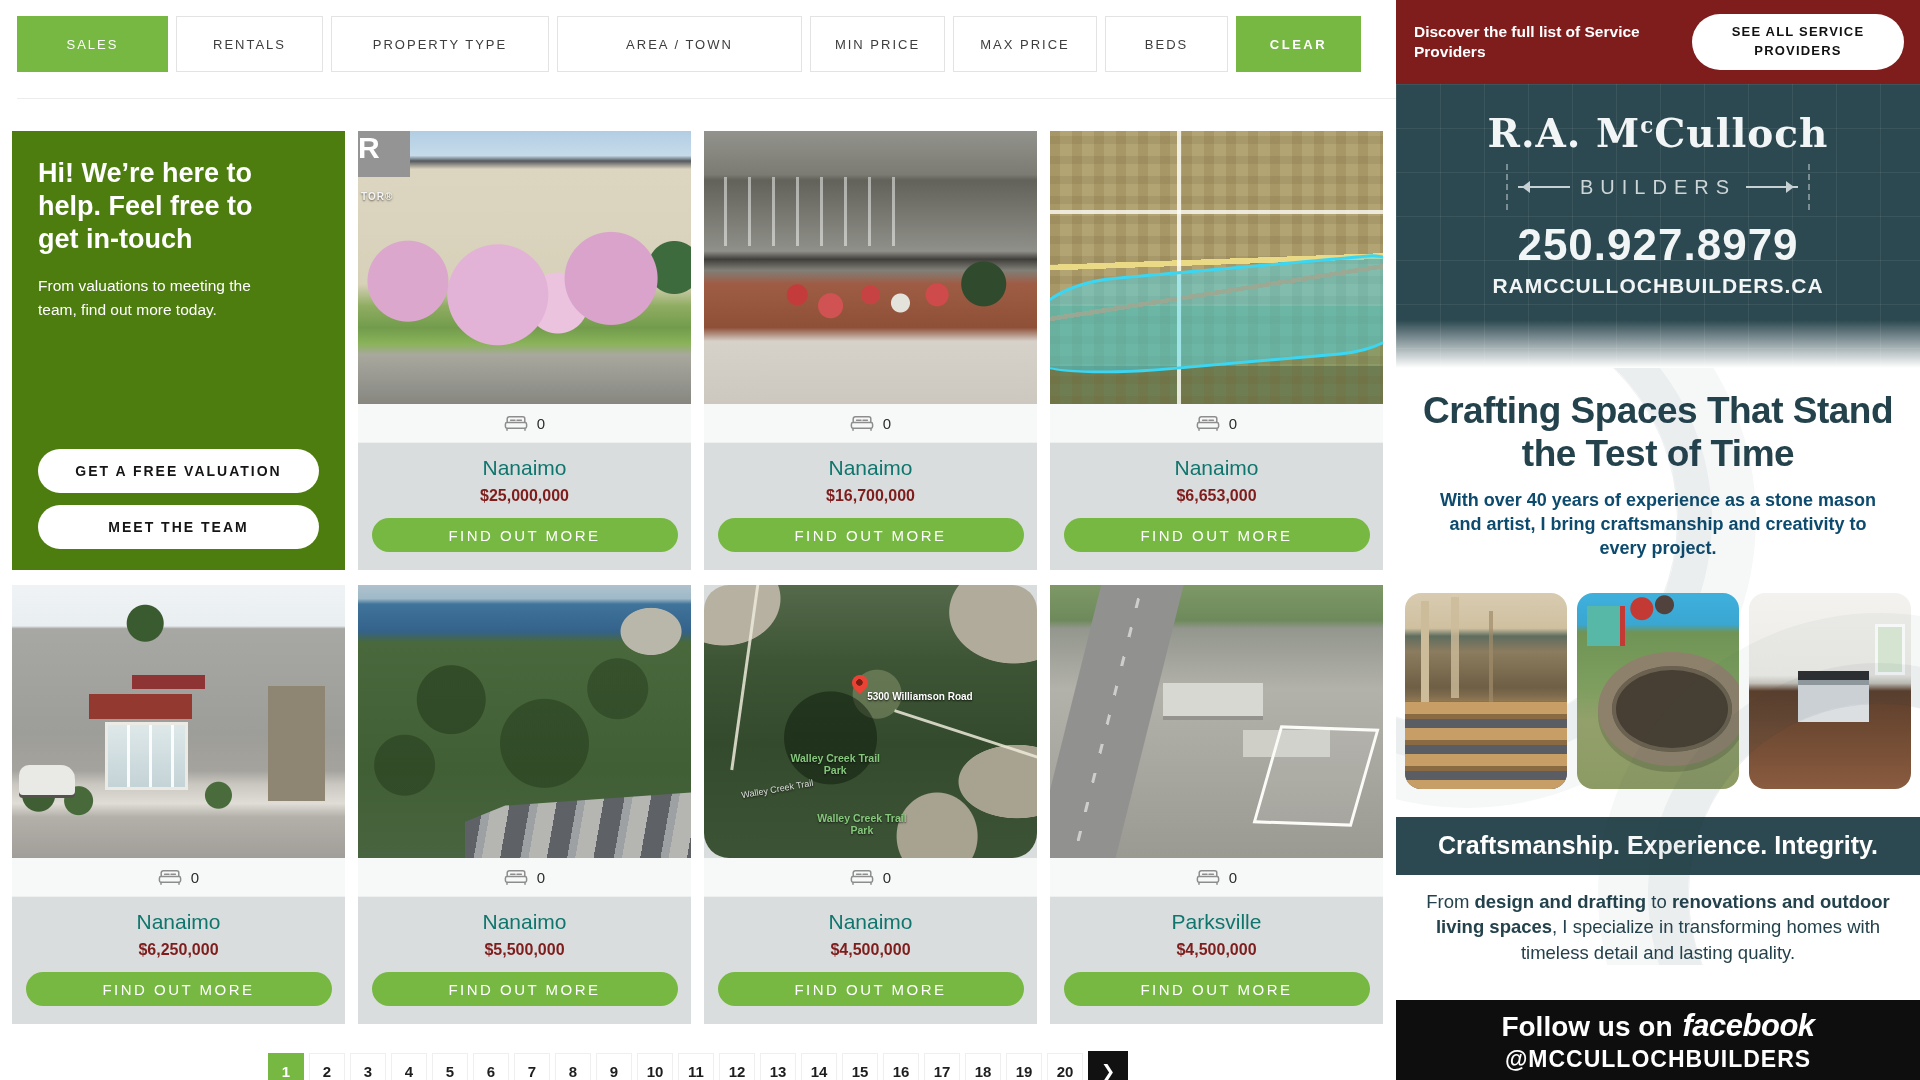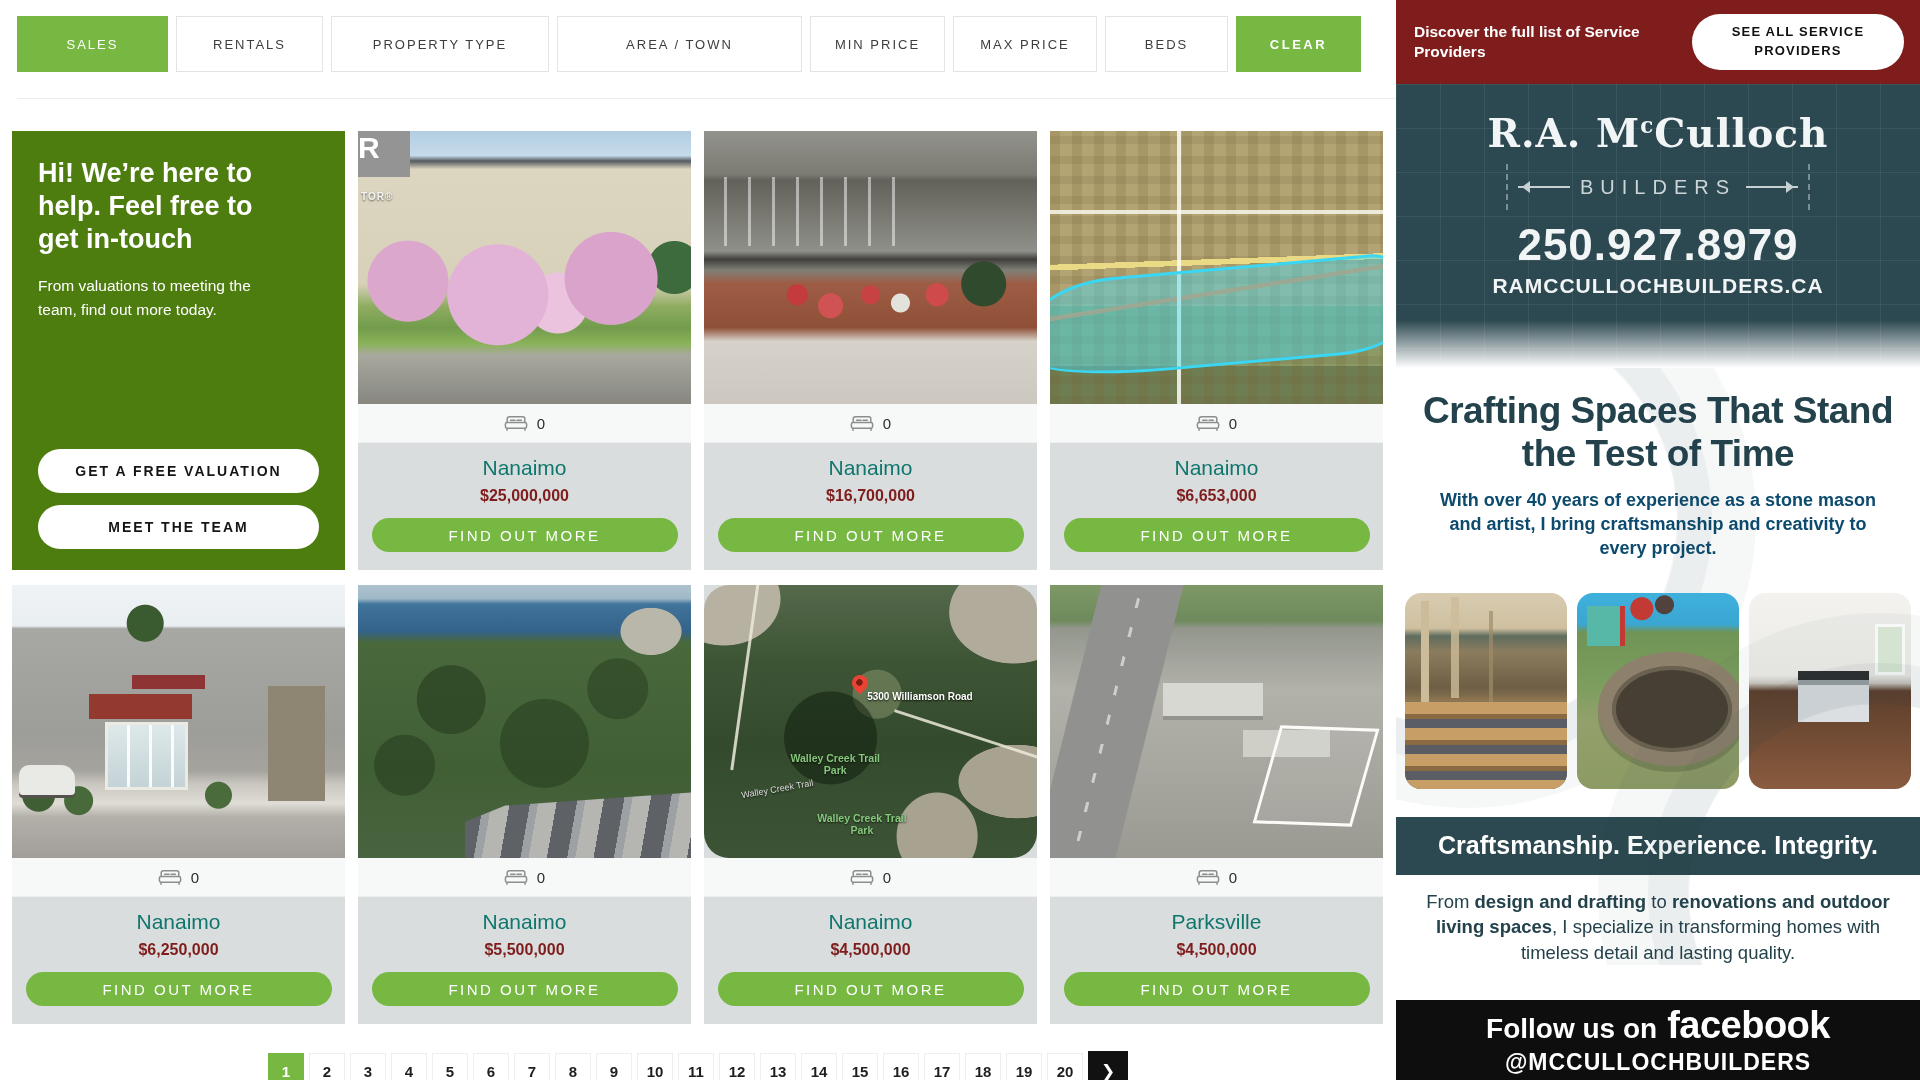--- a/index.html
+++ b/index.html
@@ -219,21 +219,21 @@
 
   .ad-banner { margin-top:28px; height:58px; background:#2c4850; color:#fff; display:flex;
     align-items:center; justify-content:center; font-weight:bold; font-size:25px; }
   .ad-body { margin:14px auto 0; width:470px; text-align:center; color:#24424c;
     font-size:18.5px; line-height:1.38; }
   .ad-body b { font-weight:bold; }
 
   .ad-footer { margin-top:auto; height:80px; background:#0e0e0e; color:#fff; display:flex;
     flex-direction:column; align-items:center; justify-content:center; }
   .fb-line { font-weight:bold; font-size:28px; display:flex; gap:10px; align-items:baseline; }
-  .fb-brand { font-size:38px; letter-spacing:-.5px; }
+  .fb-brand { font-size:31px; letter-spacing:-.5px;font-style:italic; }
   .fb-handle { font-weight:bold; font-size:23px; letter-spacing:1px; margin-top:2px; }
 </style>
 </head>
 <body>
 
 <main>
   <div class="topbar" id="filter-bar">
       <button class="filter green" style="width: 151px;">SALES</button>
       <button class="filter" style="width: 147px;">RENTALS</button>
       <button class="filter" style="width: 218px;">PROPERTY TYPE</button>

